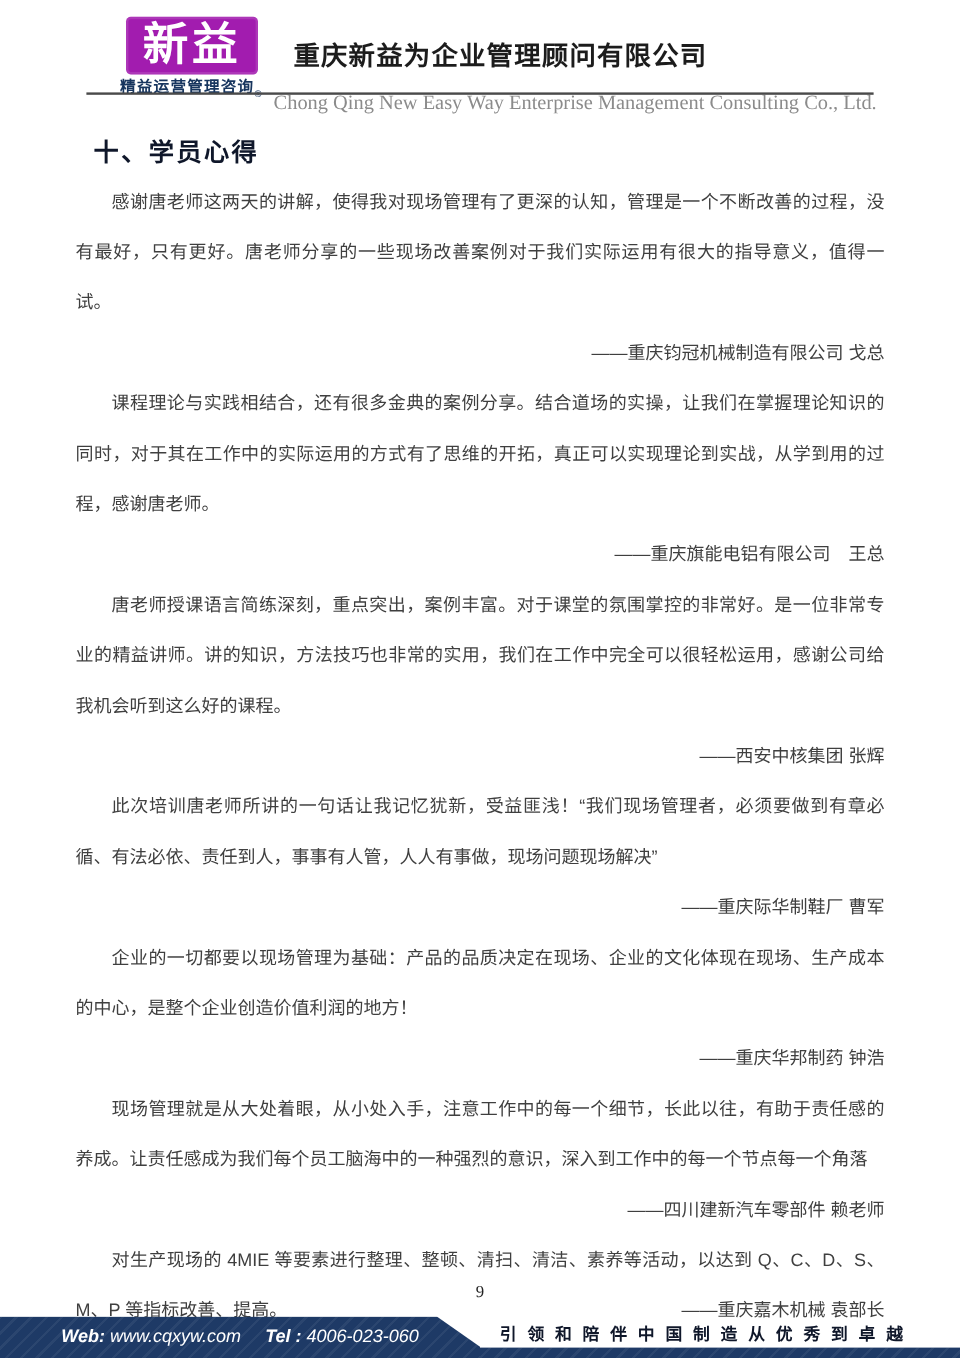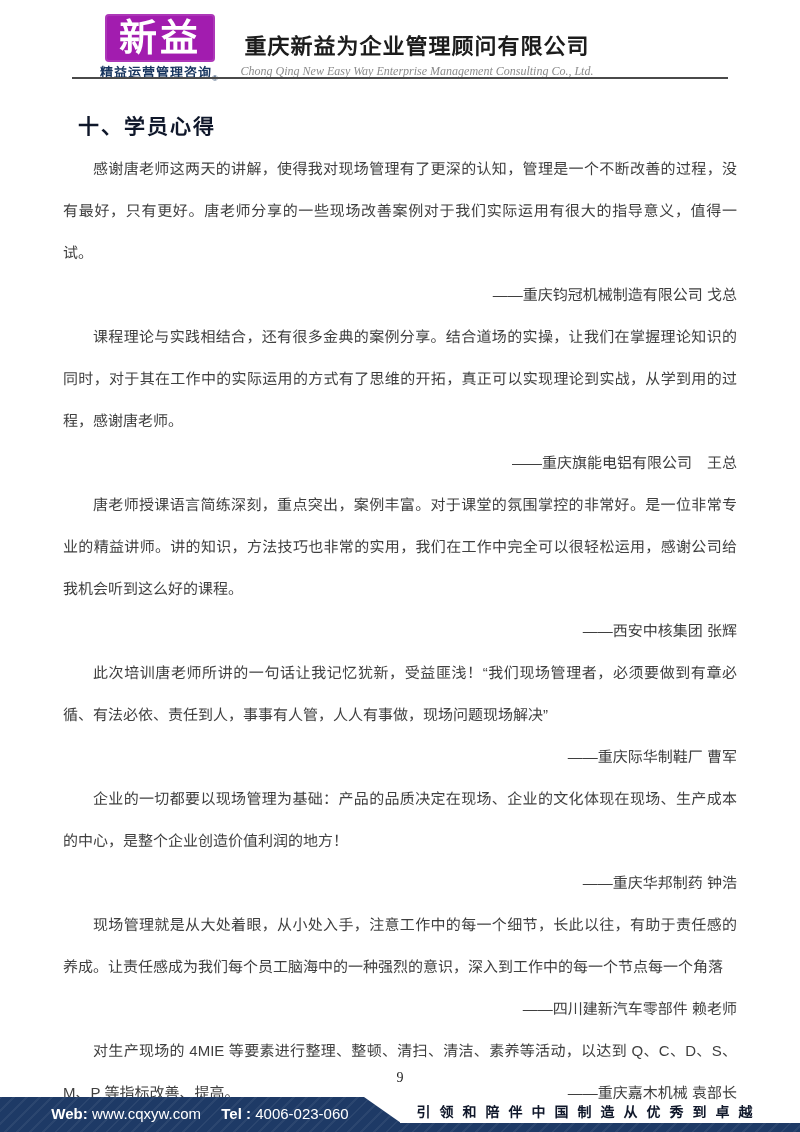--- a/index.html
+++ b/index.html
@@ -25,22 +25,22 @@
   }
   .logo-reg { font-size:8px; vertical-align:sub; color:#17355e; }
   .header-text {
     position:absolute; left:228px; top:28px; width:378px; text-align:center;
   }
   .company-cn {
     font-size:22px; font-weight:bold; color:#1c1c1c; letter-spacing:1px;
     white-space:nowrap;
   }
   .company-en {
-    margin-top:4px; font-family:"Liberation Serif", serif;
-    font-size:12px; color:#8b8b8b; white-space:nowrap;font-style:italic;
+    margin-top:16px; font-family:"Liberation Serif", serif;
+    font-size:17px; color:#8b8b8b; white-space:nowrap;
   }
   .header-rule {
     position:absolute; top:77px; left:72px; width:656px; height:2px;
     background:#4a4a4a;
   }
 
   
   .content { position:absolute; top:106px; left:63px; width:674px; }
   .section-title {
     margin:4px 0 8px 15px;
@@ -63,20 +63,21 @@
     background-color:#1e3a66;
     background-image:repeating-linear-gradient(135deg,
       rgba(255,255,255,0.06) 0px, rgba(255,255,255,0.06) 2px,
       transparent 2px, transparent 9px);
   }
   .footer-left {
     position:absolute; left:0; top:0; width:400px; height:35px;
     clip-path:polygon(0 0, 91% 0, 100% 72%, 100% 100%, 0 100%);
     color:#ffffff; font-size:15px; text-align:center; line-height:33px;
     white-space:nowrap;
+    font-style:italic;
   }
   .footer-left .lbl { font-weight:bold; }
   .footer-left .gap { display:inline-block; width:16px; }
   .footer-strip {
     position:absolute; left:0; bottom:0; width:800px; height:9px;
   }
   .footer-slogan {
     position:absolute; left:408px; top:3px; width:362px; height:24px;
     line-height:24px; text-align:center; white-space:nowrap;
     color:#0f172a; font-weight:bold; font-size:14px; letter-spacing:9px;

